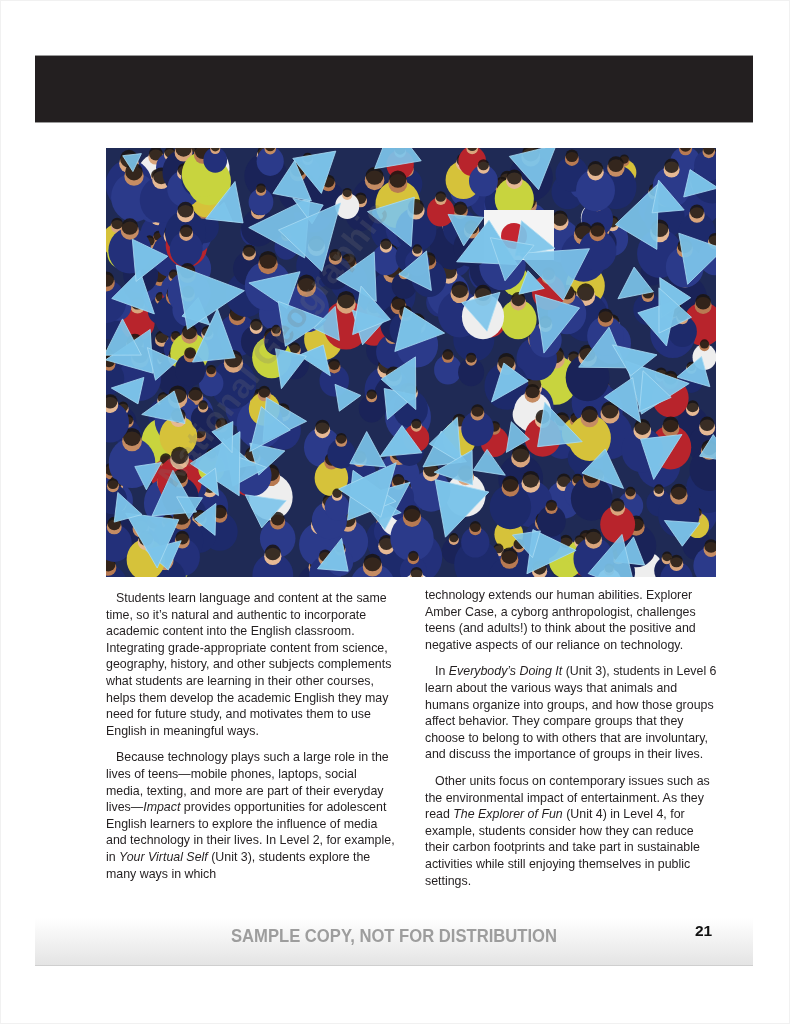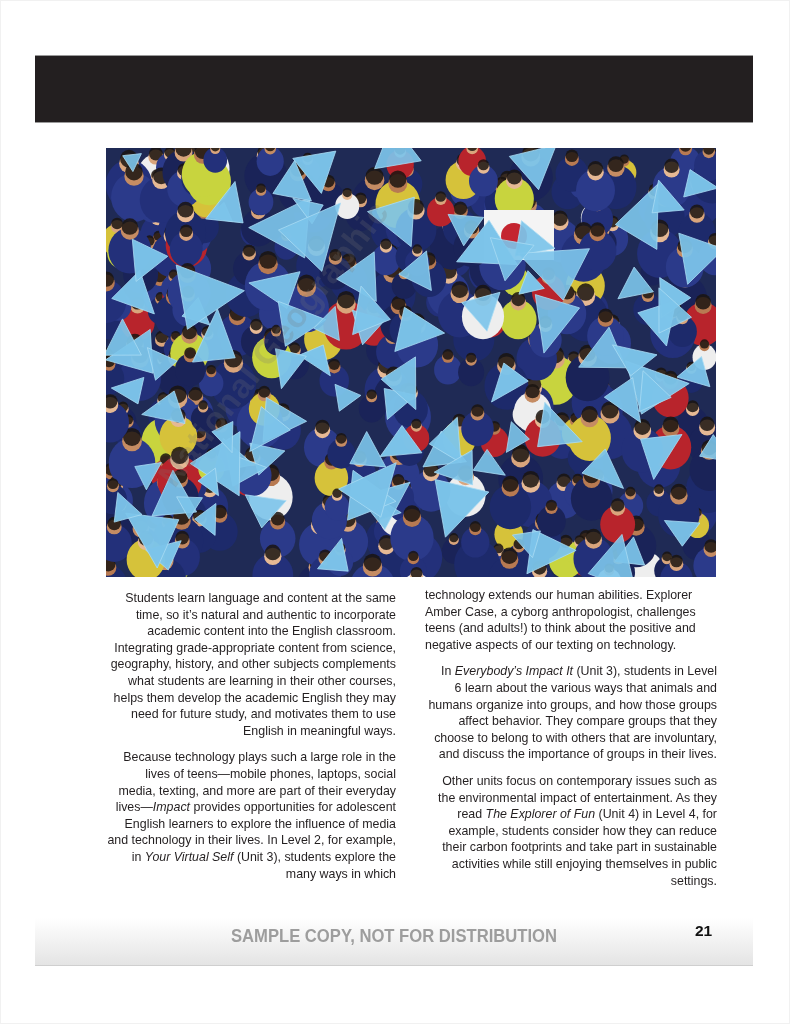--- a/index.html
+++ b/index.html
@@ -18,21 +18,21 @@
     }
     .photo svg { display: block; }
     .col { position: absolute; font-size: 12.4px; line-height: 16.6px; color: #231f20; }
     .col-left { left: 106px; top: 590px; width: 290px; }
     .col-right { left: 425px; top: 587px; width: 292px; }
     .heading {
       font-family: "DejaVu Sans", sans-serif; font-weight: bold; color: #1b6aa5;
       font-size: 15.5px; line-height: 20px; margin: 0 0 4px 0; letter-spacing: -0.3px;
     }
     p { margin: 0 0 10px 0; white-space: pre-line; }
-    .indent { text-indent: 10px; text-align: right; }
+    .indent { text-indent: 10px; }
     em { font-style: italic; }
     .footer-band {
       position: absolute; left: 35px; top: 918px; width: 718px; height: 47px;
       background: linear-gradient(#ffffff, #e4e4e4);
       border-bottom: 1px solid #cfcfcf;
     }
     .footer-text {
       position: absolute; left: 0; width: 718px; top: 8px; text-align: center;
       font-family: "Liberation Sans", sans-serif; font-weight: bold; font-size: 17.5px; color: #9d9d9d;
       transform: scaleX(0.95);
@@ -1176,22 +1176,22 @@
       <polygon points="381.1,301.4 399.3,327.2 367.2,322.3" fill="#7cc4ea" fill-opacity="0.9045919067215363" stroke="#a9dcf4" stroke-width="0.8"></polygon>
     </svg>
 </div>
 
 <div class="col col-left">
   <p class="indent">Students learn language and content at the same time, so it’s natural and authentic to incorporate academic content into the English classroom. Integrating grade-appropriate content from science, geography, history, and other subjects complements what students are learning in their other courses, helps them develop the academic English they may need for future study, and motivates them to use English in meaningful ways.</p>
   <p class="indent"><span>Because technology plays such a large role in the lives of teens—mobile phones, laptops, social media, texting, and more are part of their everyday lives—</span><em>Impact</em><span> provides opportunities for adolescent English learners to explore the influence of media and technology in their lives. In Level 2, for example, in </span><em>Your Virtual Self</em><span> (Unit 3), students explore the many ways in which</span></p>
 </div>
 
 <div class="col col-right">
-  <p>technology extends our human abilities. Explorer Amber Case, a cyborg anthropologist, challenges teens (and adults!) to think about the positive and negative aspects of our texting on technology.</p>
-  <p class="indent"><span>In </span><em>Everybody’s Impact It</em><span> (Unit 3), students in Level 6 learn about the various ways that animals and humans organize into groups, and how those groups affect behavior. They compare groups that they choose to belong to with others that are involuntary, and discuss the importance of groups in their lives.</span></p>
+  <p>technology extends our human abilities. Explorer Amber Case, a cyborg anthropologist, challenges teens (and adults!) to think about the positive and negative aspects of our reliance on technology.</p>
+  <p class="indent"><span>In </span><em>Everybody’s Doing It</em><span> (Unit 3), students in Level 6 learn about the various ways that animals and humans organize into groups, and how those groups affect behavior. They compare groups that they choose to belong to with others that are involuntary, and discuss the importance of groups in their lives.</span></p>
   <p class="indent"><span>Other units focus on contemporary issues such as the environmental impact of entertainment. As they read </span><em>The Explorer of Fun</em><span> (Unit 4) in Level 4, for example, students consider how they can reduce their carbon footprints and take part in sustainable activities while still enjoying themselves in public settings.</span></p>
 </div>
 
 <div class="watermark">National Geographic</div>
 
 <div class="footer-band">
   <div class="footer-text">SAMPLE COPY, NOT FOR DISTRIBUTION</div>
   <div class="page-number">21</div>
 </div>
 

